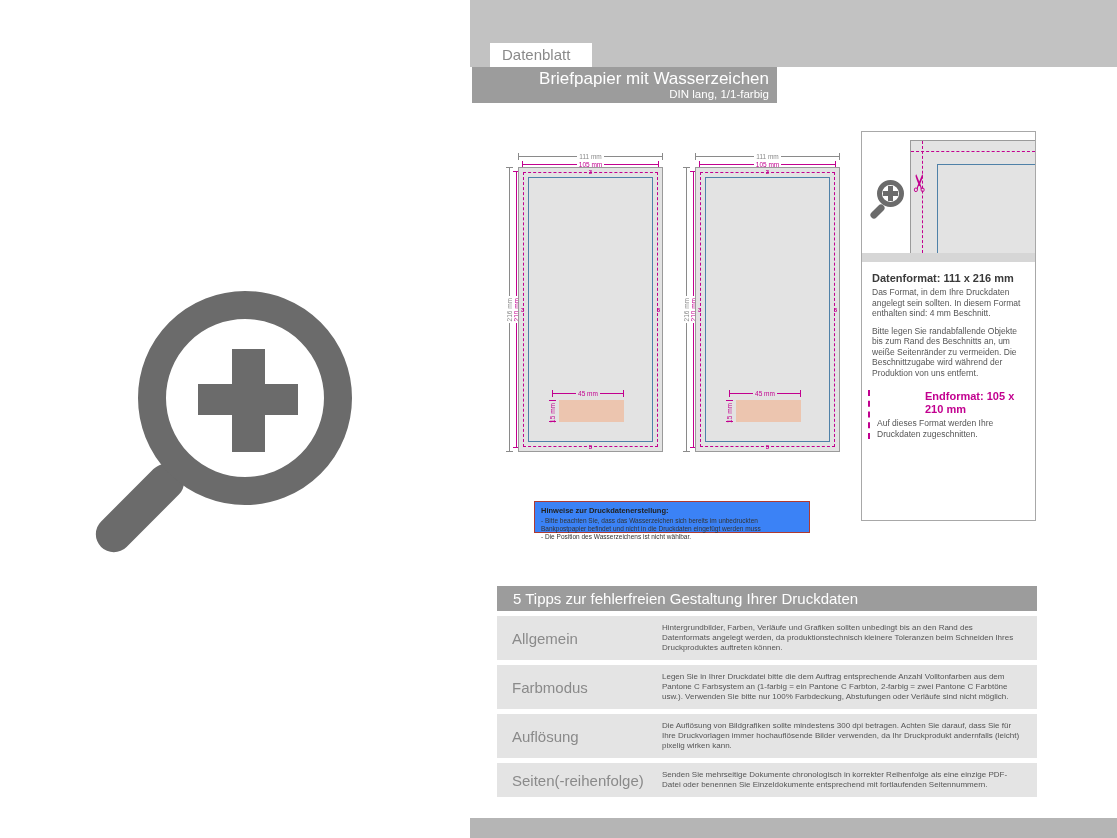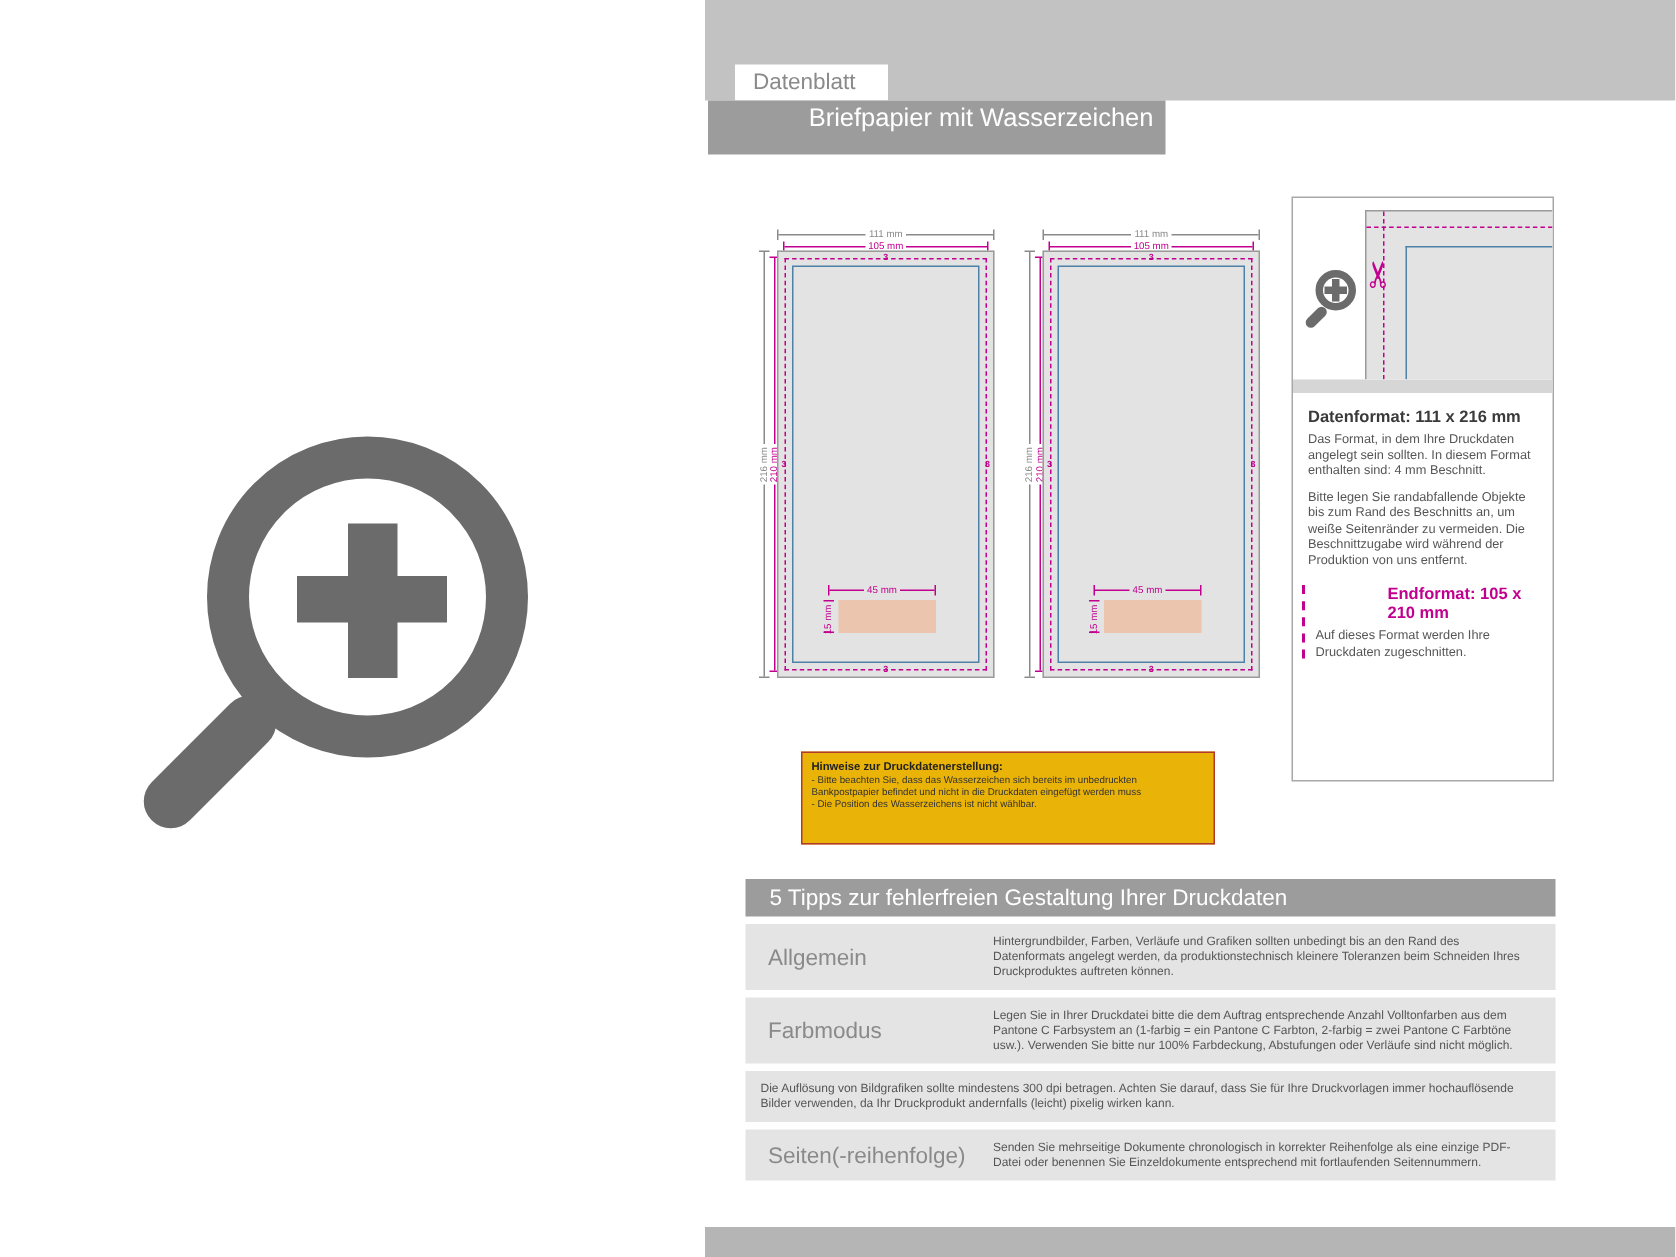--- a/index.html
+++ b/index.html
@@ -42,22 +42,22 @@
   .cut  { position:absolute; left:4px; right:4px; top:4px; bottom:4px; border:1px dashed #c2008f; }
   .safe { position:absolute; left:9px; right:9px; top:9px; bottom:9px; border:1px solid #4f81a8; }
   .m3 { position:absolute; font-size:6px; font-weight:bold; color:#c2008f; line-height:6px; }
   .m3.top    { left:50%; top:1px;  transform:translateX(-50%); }
   .m3.bottom { left:50%; bottom:1px; transform:translateX(-50%); }
   .m3.left   { left:2px;  top:50%; transform:translateY(-50%); }
   .m3.right  { right:2px; top:50%; transform:translateY(-50%); }
   .wm-box { position:absolute; left:40px; top:232px; width:65px; height:22px; background:#ecc5af; }
 
   
-  .hint { position:absolute; left:534px; top:501px; width:276px; height:62px;
-          border:1px solid #b03a30; background:#eab308; padding:4px 6px; }
+  .hint { position:absolute; left:534px; top:501px; width:276px; height:32px;
+          border:1px solid #b03a30; background:#3b82f6; padding:4px 6px; }
   .hint .h-title { font-size:7.5px; font-weight:bold; color:#222222; margin-bottom:2px; }
   .hint li { list-style:none; font-size:6.5px; color:#333333; line-height:8px; }
   .hint li::before { content:"- "; }
 
   
   .panel { position:absolute; left:861px; top:131px; width:175px; height:390px;
            background:#ffffff; border:1px solid #a8a8a8; }
   .illus { position:absolute; left:0; top:0; right:0; height:121px; overflow:hidden; }
   .illus .paper-corner { position:absolute; left:48px; top:8px; right:0; bottom:0;
                          background:#e3e3e3; border-left:1px solid #9a9a9a; border-top:1px solid #9a9a9a; }
@@ -96,20 +96,21 @@
 </style>
 </head>
 <body>
 
 <div id="canvas">
 
   <div class="gray-band"></div>
   <div class="tab">Datenblatt</div>
   <div class="titlebar">
     <div class="t1">Briefpapier mit Wasserzeichen</div>
+    <div class="t2">DIN lang, 1/1-farbig</div>
   </div>
 
   <div class="big-mag">
     <div class="handle"></div>
     <div class="circle"></div>
     <div class="ph"></div>
     <div class="pv"></div>
   </div>
 
   <div class="diagram" style="left:505px;">
@@ -238,20 +239,21 @@
   <div class="tips-rows">
     <div class="tip-row">
       <div class="tip-label">Allgemein</div>
       <div class="tip-text">Hintergrundbilder, Farben, Verläufe und Grafiken sollten unbedingt bis an den Rand des Datenformats angelegt werden, da produktionstechnisch kleinere Toleranzen beim Schneiden Ihres Druckproduktes auftreten können.</div>
     </div>
     <div class="tip-row">
       <div class="tip-label">Farbmodus</div>
       <div class="tip-text">Legen Sie in Ihrer Druckdatei bitte die dem Auftrag entsprechende Anzahl Volltonfarben aus dem Pantone C Farbsystem an (1-farbig = ein Pantone C Farbton, 2-farbig = zwei Pantone C Farbtöne usw.). Verwenden Sie bitte nur 100% Farbdeckung, Abstufungen oder Verläufe sind nicht möglich.</div>
     </div>
     <div class="tip-row">
+      <div class="tip-label">Auflösung</div>
       <div class="tip-text">Die Auflösung von Bildgrafiken sollte mindestens 300 dpi betragen. Achten Sie darauf, dass Sie für Ihre Druckvorlagen immer hochauflösende Bilder verwenden, da Ihr Druckprodukt andernfalls (leicht) pixelig wirken kann.</div>
     </div>
     <div class="tip-row">
       <div class="tip-label">Seiten(-reihenfolge)</div>
       <div class="tip-text">Senden Sie mehrseitige Dokumente chronologisch in korrekter Reihenfolge als eine einzige PDF-Datei oder benennen Sie Einzeldokumente entsprechend mit fortlaufenden Seitennummern.</div>
     </div>
   </div>
 
   <div class="footer-bar"></div>
 </div>

